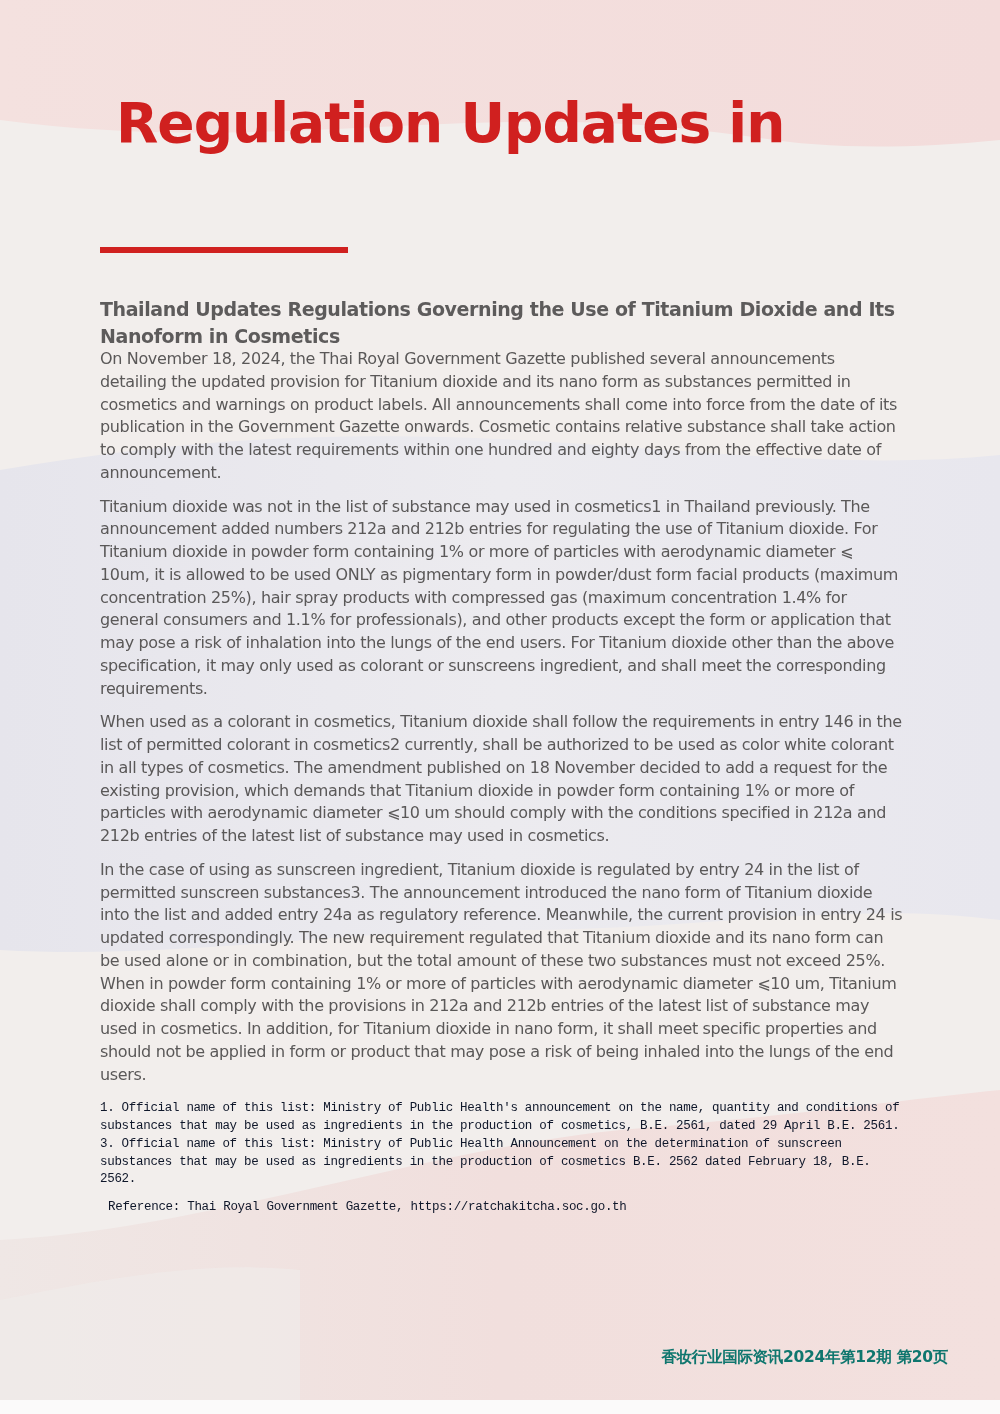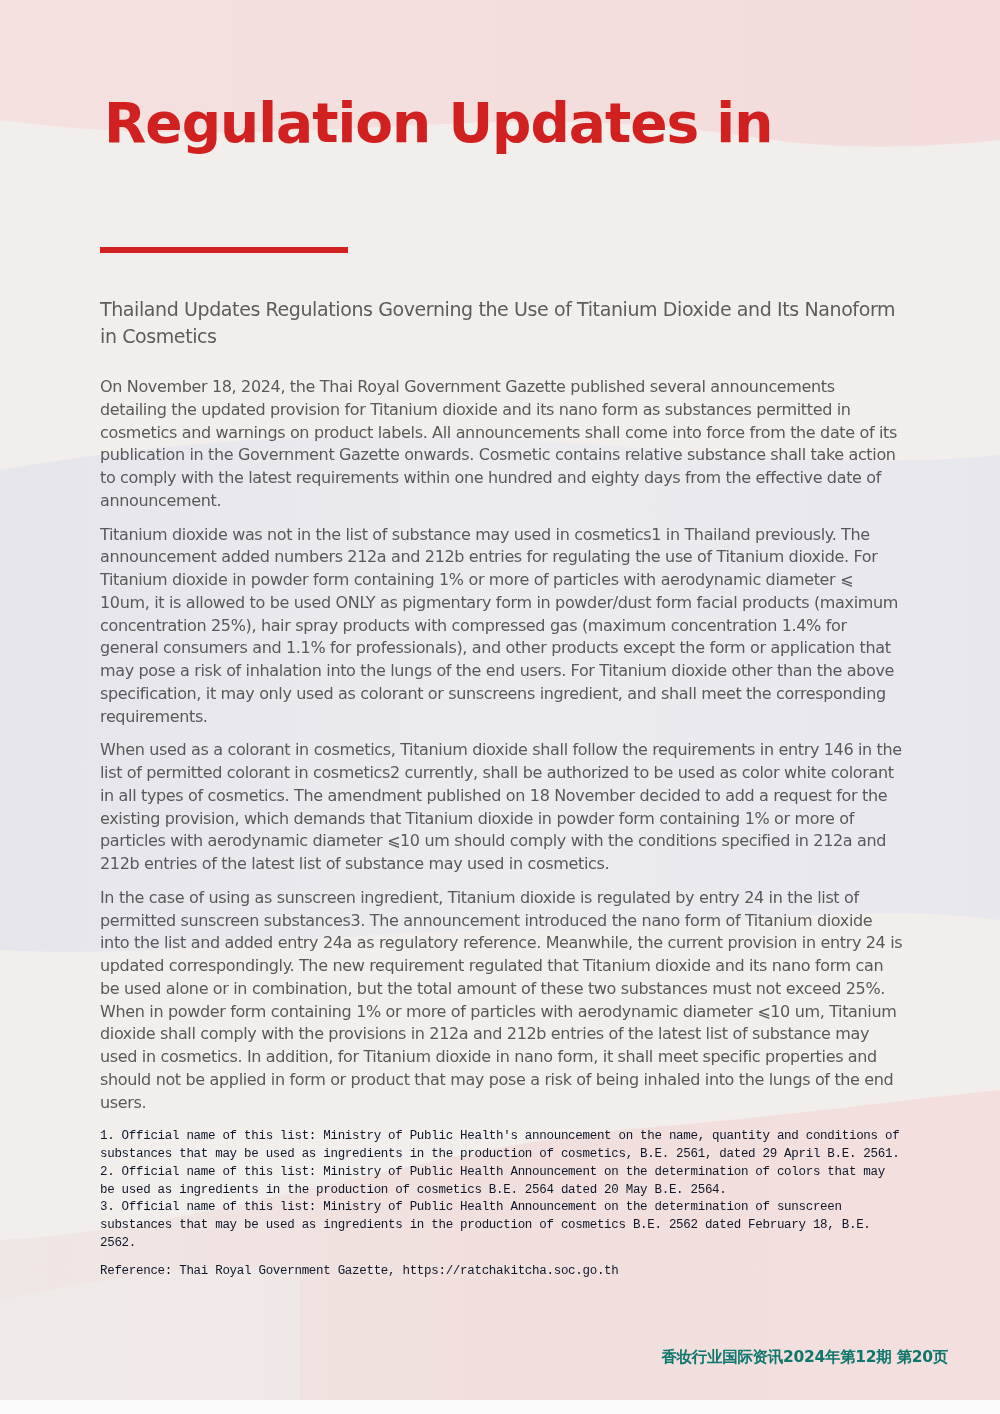--- a/index.html
+++ b/index.html
@@ -5,42 +5,42 @@
   html, body { margin: 0; padding: 0; }
   body {
     width: 1000px; height: 1414px; position: relative; overflow: hidden;
     font-family: "Liberation Sans", "DejaVu Sans", sans-serif;
     background: #f3efed;
   }
   .bg { position: absolute; left: 0; top: 0; width: 1000px; height: 1400px; z-index: 0; }
   .bottom-strip { position: absolute; left: 0; top: 1400px; width: 1000px; height: 14px; background: #fbfafa; z-index: 0; }
   .page { position: absolute; left: 100px; top: 0; width: 800px; z-index: 1; }
   .title {
-    position: absolute; left: 4px; top: 92px; margin: 0;
+    position: absolute; left: 16px; top: 92px; margin: 0;
     color: #d0201f; font-family: "DejaVu Sans", sans-serif; font-weight: bold;
     font-size: 55px; line-height: 62px; letter-spacing: -1px;
   }
   .title-rule { position: absolute; left: 0; top: 247px; width: 248px; height: 6px; background: #d0201f; }
   .subtitle {
     position: absolute; left: 0; top: 296px; width: 800px; margin: 0;
-    color: #5d5b5b; font-family: "DejaVu Sans", sans-serif; font-weight: normal;
+    color: #5d5b5b; font-family: "DejaVu Sans", sans-serif; font-weight: bold;
     font-size: 19px; line-height: 27px; letter-spacing: -0.4px;
   }
-  .body { position: absolute; left: 0; top: 376px; width: 805px; }
+  .body { position: absolute; left: 0; top: 348px; width: 805px; }
   .para {
     margin: 0 0 11px 0; color: #5a5858;
     font-family: "DejaVu Sans", sans-serif; font-size: 16px; line-height: 22.75px;
     letter-spacing: -0.35px;
   }
   .footnotes { margin-top: 14px; }
   .fn {
     margin: 0; color: #0f172a; font-family: Liberation Mono, monospace;
     font-size: 12.5px; line-height: 17.8px; letter-spacing: -0.3px;
   }
-  .ref { margin-top: 10px; }
+  .ref { margin-top: 10px; margin-left: 8px; }
   .folio {
     position: absolute; right: 52px; top: 1347px; z-index: 1;
     color: #0f766e; font-family: "DejaVu Sans", sans-serif; font-weight: bold;
     font-size: 15.5px; letter-spacing: -0.3px;
   }
 </style>
 </head>
 <body>
 
 <svg class="bg" viewBox="0 0 1000 1400" preserveAspectRatio="none">
@@ -77,20 +77,19 @@
   <h2 class="subtitle">Thailand Updates Regulations Governing the Use of Titanium Dioxide and Its Nanoform in Cosmetics</h2>
 
   <div class="body">
     <p class="para">On November 18, 2024, the Thai Royal Government Gazette published several announcements detailing the updated provision for Titanium dioxide and its nano form as substances permitted in cosmetics and warnings on product labels. All announcements shall come into force from the date of its publication in the Government Gazette onwards. Cosmetic contains relative substance shall take action to comply with the latest requirements within one hundred and eighty days from the effective date of announcement.</p>
     <p class="para">Titanium dioxide was not in the list of substance may used in cosmetics1 in Thailand previously. The announcement added numbers 212a and 212b entries for regulating the use of Titanium dioxide. For Titanium dioxide in powder form containing 1% or more of particles with aerodynamic diameter ⩽ 10um, it is allowed to be used ONLY as pigmentary form in powder/dust form facial products (maximum concentration 25%), hair spray products with compressed gas (maximum concentration 1.4% for general consumers and 1.1% for professionals), and other products except the form or application that may pose a risk of inhalation into the lungs of the end users. For Titanium dioxide other than the above specification, it may only used as colorant or sunscreens ingredient, and shall meet the corresponding requirements.</p>
     <p class="para">When used as a colorant in cosmetics, Titanium dioxide shall follow the requirements in entry 146 in the list of permitted colorant in cosmetics2 currently, shall be authorized to be used as color white colorant in all types of cosmetics. The amendment published on 18 November decided to add a request for the existing provision, which demands that Titanium dioxide in powder form containing 1% or more of particles with aerodynamic diameter ⩽10 um should comply with the conditions specified in 212a and 212b entries of the latest list of substance may used in cosmetics.</p>
     <p class="para">In the case of using as sunscreen ingredient, Titanium dioxide is regulated by entry 24 in the list of permitted sunscreen substances3. The announcement introduced the nano form of Titanium dioxide into the list and added entry 24a as regulatory reference. Meanwhile, the current provision in entry 24 is updated correspondingly. The new requirement regulated that Titanium dioxide and its nano form can be used alone or in combination, but the total amount of these two substances must not exceed 25%. When in powder form containing 1% or more of particles with aerodynamic diameter ⩽10 um, Titanium dioxide shall comply with the provisions in 212a and 212b entries of the latest list of substance may used in cosmetics. In addition, for Titanium dioxide in nano form, it shall meet specific properties and should not be applied in form or product that may pose a risk of being inhaled into the lungs of the end users.</p>
 
     <div class="footnotes">
       <p class="fn">1. Official name of this list: Ministry of Public Health's announcement on the name, quantity and conditions of substances that may be used as ingredients in the production of cosmetics, B.E. 2561, dated 29 April B.E. 2561.</p>
-      <p class="fn">2. Official name of this list: Ministry of Public Health Announcement on the determination of colors that may be used as ingredients in the production of cosmetics B.E. 2564 dated 20 May B.E. 2564.</p>
       <p class="fn">3. Official name of this list: Ministry of Public Health Announcement on the determination of sunscreen substances that may be used as ingredients in the production of cosmetics B.E. 2562 dated February 18, B.E. 2562.</p>
       <p class="fn ref">Reference: Thai Royal Government Gazette, https://ratchakitcha.soc.go.th</p>
     </div>
   </div>
 </div>
 
 <div class="folio">香妆行业国际资讯2024年第12期 第20页</div>
 
 </body></html>

